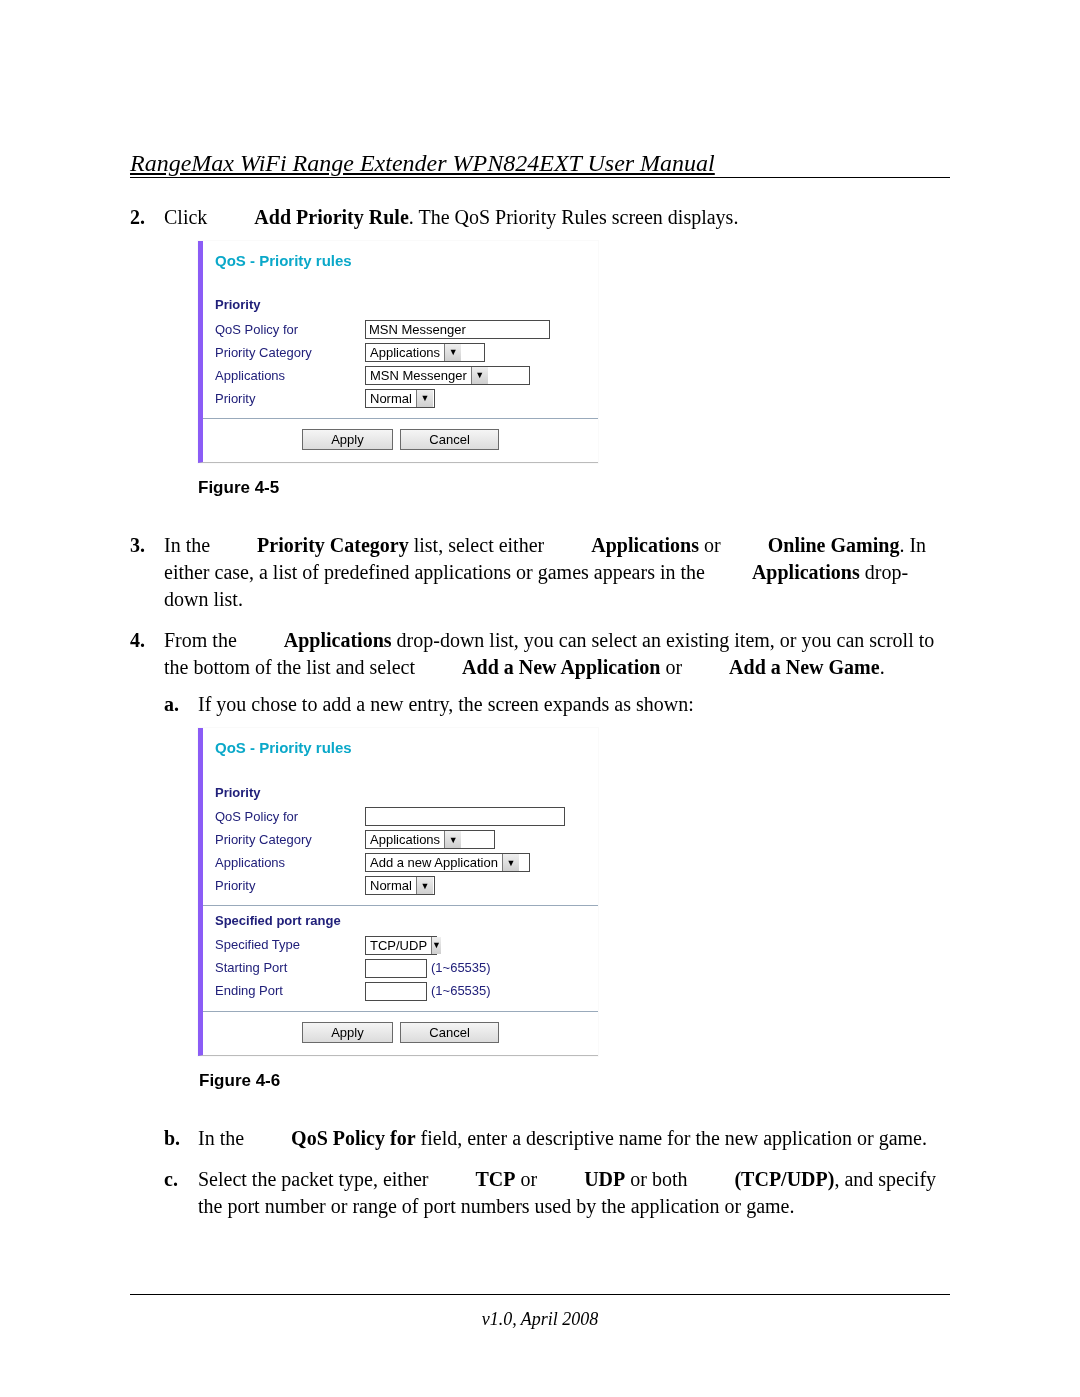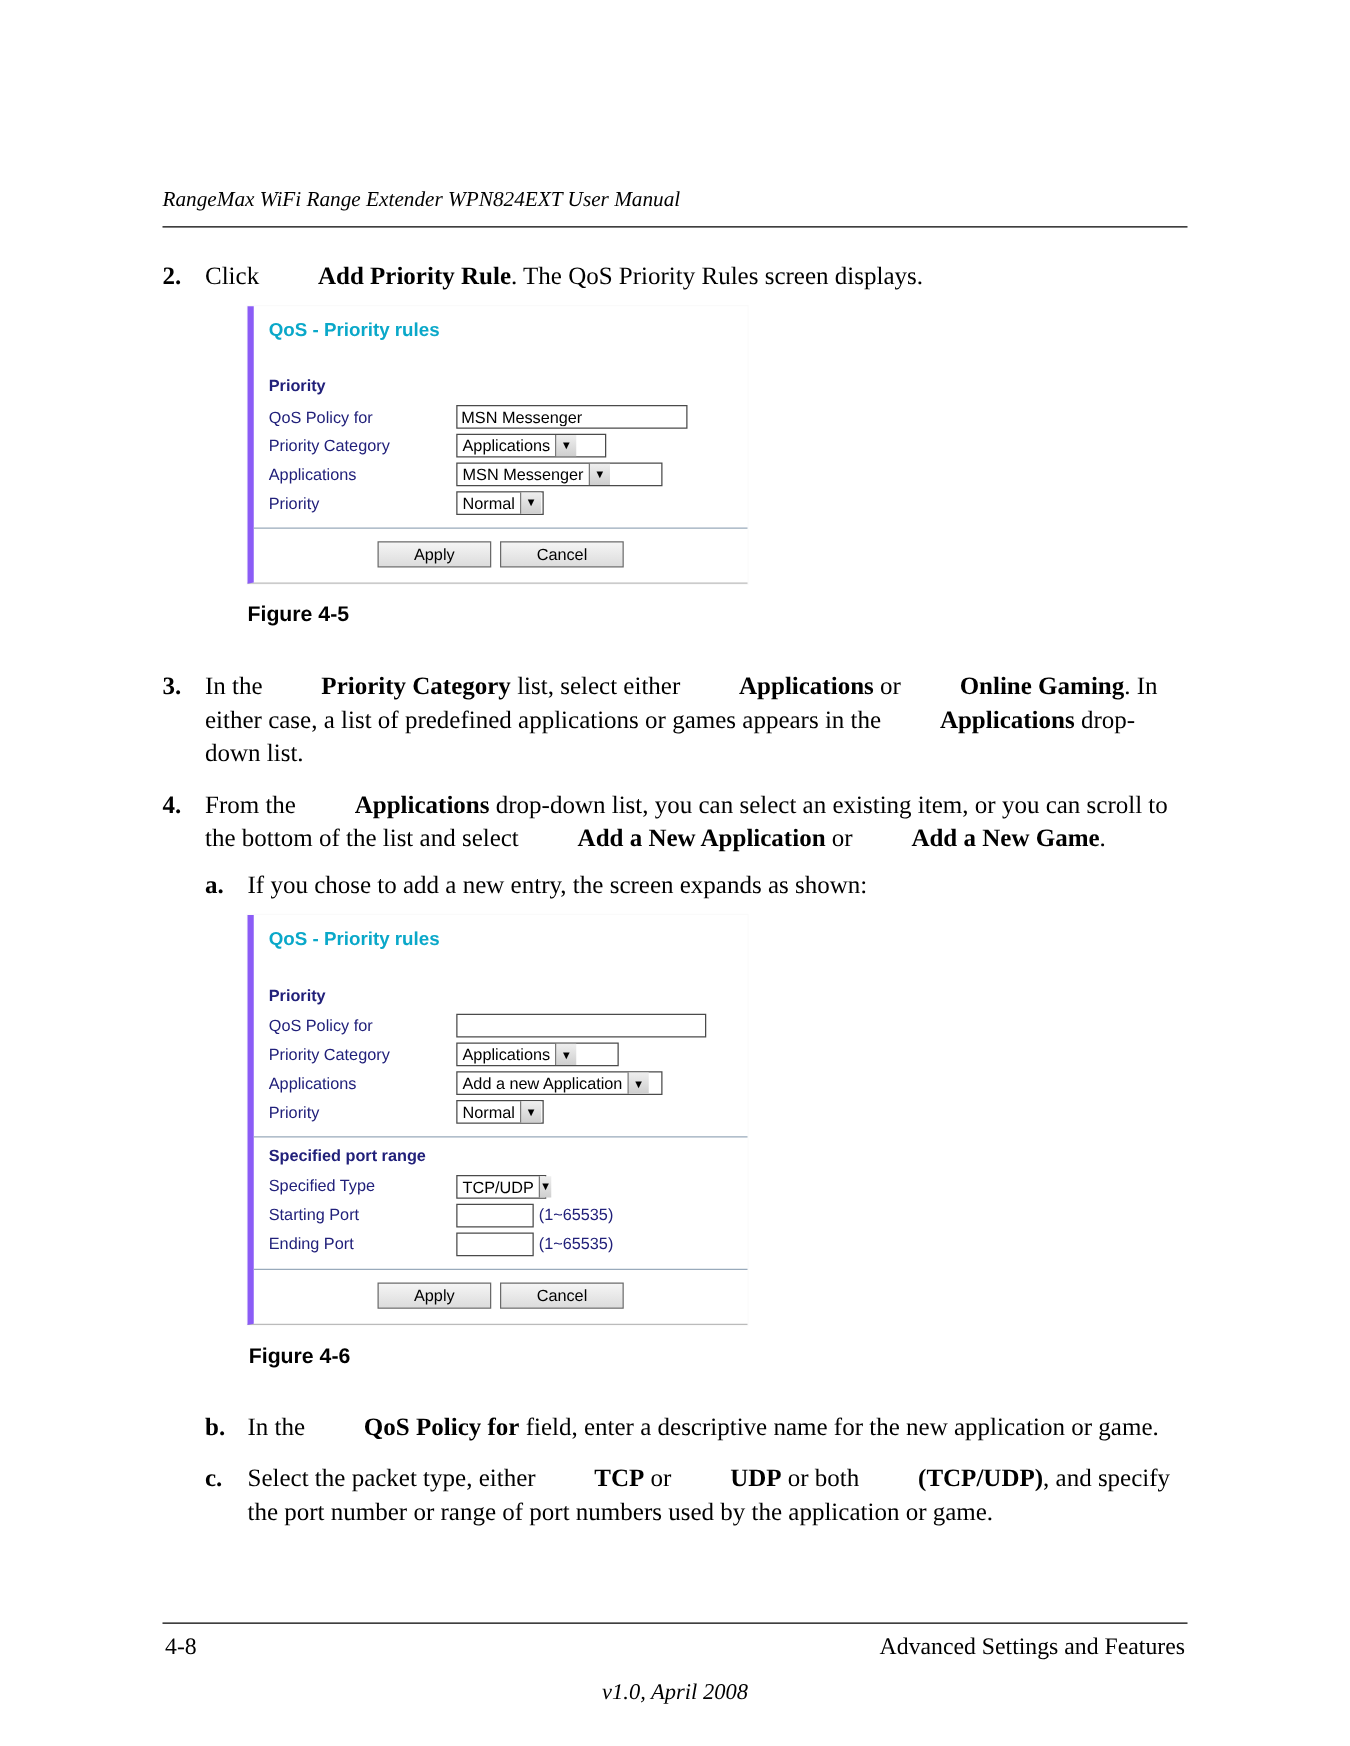--- a/index.html
+++ b/index.html
@@ -9,22 +9,23 @@
     font-family: "Times New Roman", Times, serif;
     color: #000;
     width: 1080px;
   }
   .page {
     padding: 150px 130px 80px 130px;
     box-sizing: border-box;
   }
   .running-head {
     font-style: italic;
-    font-size: 17px;
-    margin-bottom: 11px;
+    font-size: 24px;
+    margin-bottom: 0;
+    text-decoration: underline;
   }
   hr.rule {
     border: none;
     border-top: 1.5px solid #000;
     margin: 0 0 26px 0;
   }
   hr.footer-rule {
     border: none;
     border-top: 1.5px solid #000;
     margin: 0 0 8px 0;
@@ -343,19 +344,15 @@
               <span>Select the packet type, either </span><b>TCP</b><span> or </span><b>UDP</b><span> or both </span><b>(TCP/UDP)</b><span>, and specify the port number or range of port numbers used by the application or game.</span>
             </span>
           </li>
         </ol>
       </span>
     </li>
   </ol>
 
   <div class="footer">
     <hr class="footer-rule">
-    <div class="footer-line">
-      <span>4-8</span>
-      <span>Advanced Settings and Features</span>
-    </div>
     <div class="version">v1.0, April 2008</div>
   </div>
 </div>
 
 </body></html>

